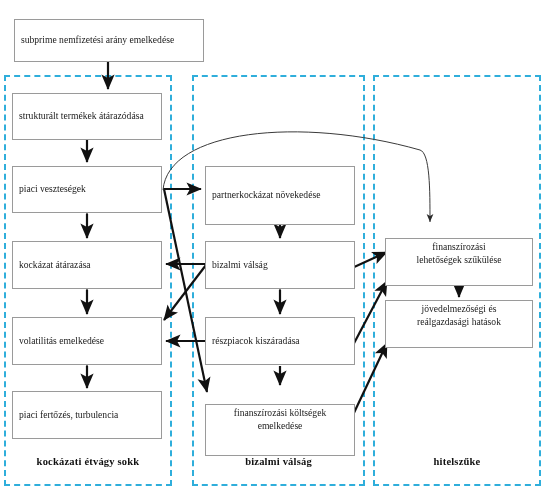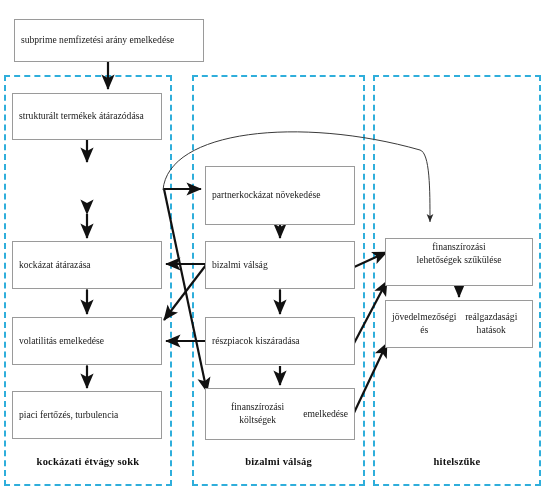--- a/index.html
+++ b/index.html
@@ -124,49 +124,52 @@
     <path class="edge-curve" d="M 163,190 C 168,130 300,116 420,150 C 430,153 430,190 430,222" marker-end="url(#ah-thin)"></path>
   </svg>
 
   <div class="node" style="left:14px; top:19px; width:190px; height:43px;">
     <span>subprime nemfizetési arány emelkedése</span>
   </div>
 
   <div class="node" style="left:12px; top:93px; width:150px; height:47px;">
     <span>strukturált termékek átárazódása</span>
   </div>
+  <div class="node" style="left:12px; top:166px; width:150px; height:47px;">
+    <span>piaci veszteségek</span>
+  </div>
   <div class="node" style="left:12px; top:241px; width:150px; height:48px;">
     <span>kockázat átárazása</span>
   </div>
   <div class="node" style="left:12px; top:317px; width:150px; height:48px;">
     <span>volatilitás emelkedése</span>
   </div>
   <div class="node" style="left:12px; top:391px; width:150px; height:48px;">
     <span>piaci fertőzés, turbulencia</span>
   </div>
 
   <div class="node" style="left:205px; top:166px; width:150px; height:59px;">
     <span>partnerkockázat növekedése</span>
   </div>
   <div class="node" style="left:205px; top:241px; width:150px; height:48px;">
     <span>bizalmi válság</span>
   </div>
   <div class="node" style="left:205px; top:317px; width:150px; height:48px;">
     <span>részpiacok kiszáradása</span>
   </div>
-  <div class="node" style="left:205px; top:388px; width:150px; height:52px; flex-direction:row;">
+  <div class="node" style="left:205px; top:404px; width:150px; height:52px; flex-direction:column;">
     <span>finanszírozási költségek</span>
     <span>emelkedése</span>
   </div>
 
   <div class="node" style="left:385px; top:238px; width:148px; height:48px; flex-direction:column;">
     <span>finanszírozási</span>
     <span>lehetőségek szűkülése</span>
   </div>
-  <div class="node" style="left:385px; top:300px; width:148px; height:48px; flex-direction:row;">
+  <div class="node" style="left:385px; top:300px; width:148px; height:48px; flex-direction:column;">
     <span>jövedelmezőségi és</span>
     <span>reálgazdasági hatások</span>
   </div>
 
   <div class="panel-label" style="left:4px; top:456px; width:168px;">kockázati étvágy sokk</div>
   <div class="panel-label" style="left:192px; top:456px; width:173px;">bizalmi válság</div>
   <div class="panel-label" style="left:373px; top:456px; width:168px;">hitelszűke</div>
 
 </div>
 

